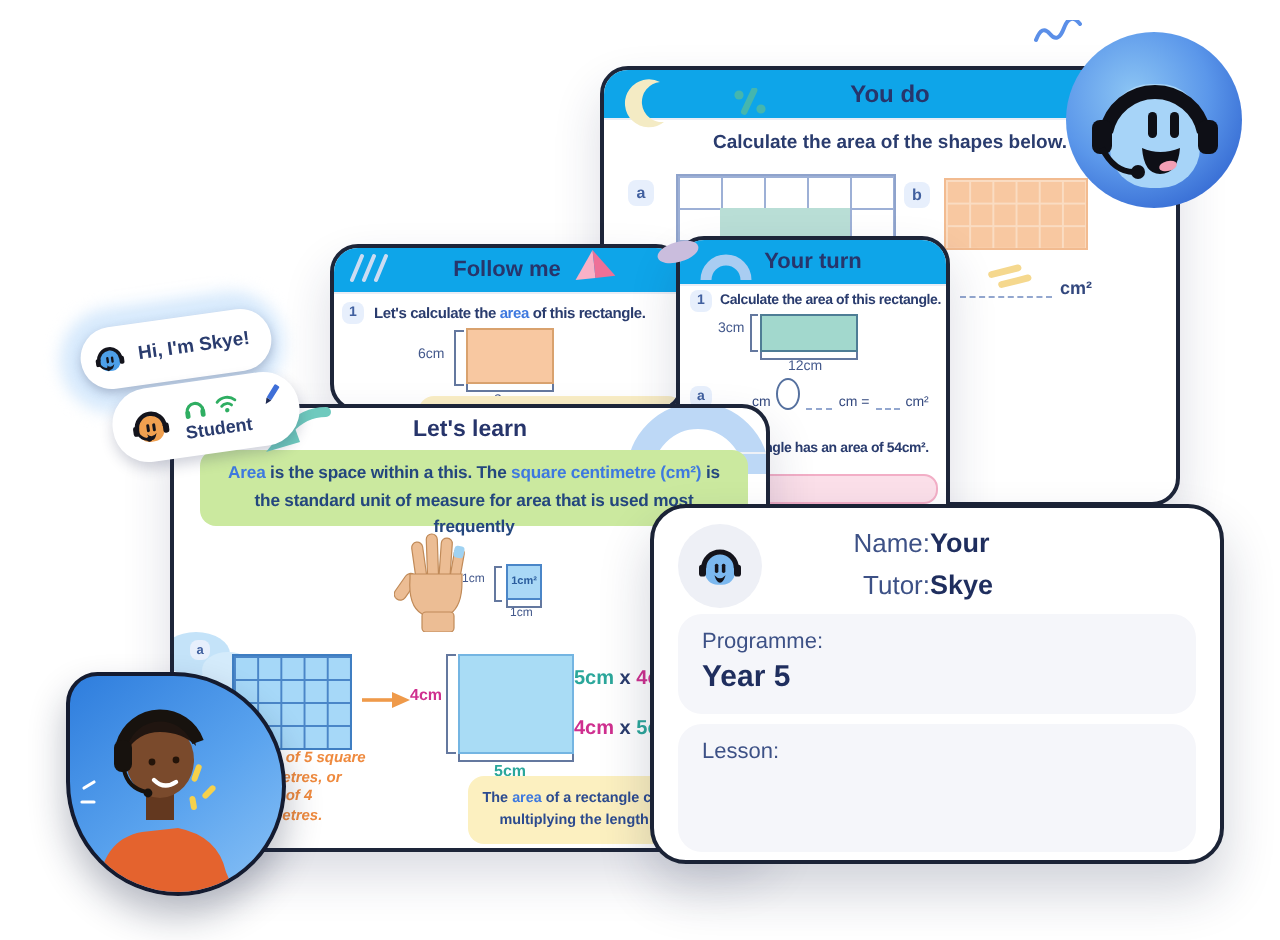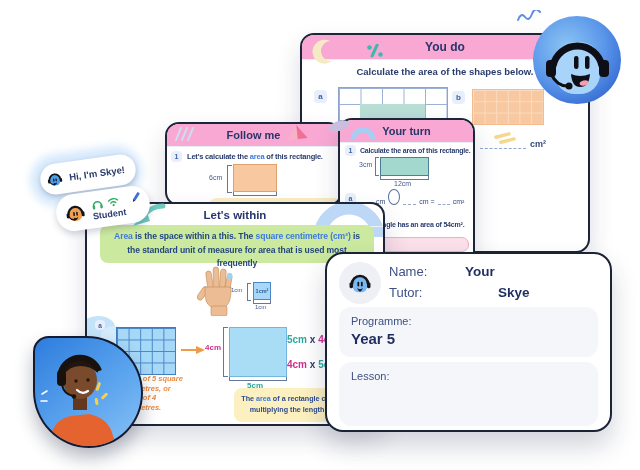--- a/index.html
+++ b/index.html
@@ -2,21 +2,21 @@
 <html><head>
 <meta charset="utf-8">
 <style>
   html,body{margin:0;padding:0;background:#fff;}
   #canvas{position:relative;width:640px;height:470px;background:#fff;overflow:hidden;
           font-family:"Liberation Sans","DejaVu Sans",sans-serif;color:#27356b;}
   .p{position:absolute;}
   .card{position:absolute;background:#fff;border:2px solid #1d2539;border-radius:14px;
         box-shadow:0 12px 24px rgba(28,40,80,.16);overflow:hidden;box-sizing:border-box;}
   .chead{position:relative;height:22px;line-height:22px;text-align:center;font-weight:bold;
-         color:#27356b;background:#f9a8d4;border-bottom:1px solid #e9edf5;}
+         color:#27356b;background:#0ea5e9;border-bottom:1px solid #e9edf5;}
   .qbadge{display:flex;align-items:center;justify-content:center;width:13px;height:13px;
           border-radius:4px;background:#e7effc;color:#41609f;font-size:8px;font-weight:bold;flex:0 0 auto;}
   .qbadge.sm{width:11px;height:11px;font-size:7px;}
   .blank{border-bottom:1px dashed #93a7cf;height:9px;display:inline-block;}
   .kw{color:#3e79df;}
   .t{color:#2ba79b;} .m{color:#cf2f8f;}
   .brk-v{border-left:1px solid #64789f;border-top:1px solid #64789f;border-bottom:1px solid #64789f;width:4px;}
   .brk-h{border-bottom:1px solid #64789f;border-left:1px solid #64789f;border-right:1px solid #64789f;height:3px;}
   .dim{font-size:7px;color:#44598c;white-space:nowrap;}
 
@@ -131,22 +131,22 @@
   #sp-icons{display:flex;gap:4px;align-items:center;}
   #sp-label{font-size:9px;font-weight:bold;color:#2a3c6e;}
   #sp-pencil{align-self:flex-start;margin-top:6px;}
 
   
   #infocard{left:325px;top:252px;width:287px;height:180px;background:#fff;border:2px solid #1b2336;
             border-radius:18px;z-index:8;box-shadow:0 14px 26px rgba(25,35,70,.2);position:absolute;box-sizing:border-box;}
   #ic-avatar{left:12px;top:8px;width:42px;height:42px;border-radius:50%;background:#eef0f6;
              display:flex;align-items:center;justify-content:center;}
   .ic-row{position:absolute;left:62px;display:flex;align-items:baseline;}
-  #ic-r1{top:10px;} #ic-r2{top:31px;gap:33px;}
-  .ic-label{width:76px;font-size:13px;color:#3d5186;}
+  #ic-r1{top:10px;} #ic-r2{top:31px;}
+  .ic-label{width:76px;font-size:13px;color:#3d5186;text-align:right;}
   .ic-value{font-size:13.5px;font-weight:bold;color:#1f2e5e;}
   .ic-box{position:absolute;left:12px;width:259px;background:#f5f6fa;border-radius:12px;box-sizing:border-box;padding:8px 12px;}
   #ic-prog{top:53px;height:50px;}
   #ic-lesson{top:108px;height:64px;}
   .ic-box-label{font-size:11px;color:#3d5186;}
   #ic-prog .ic-box-value{margin-top:3px;}
   #ic-lesson .ic-box-value{margin-top:10px;}
   .ic-box-value{font-size:15px;font-weight:bold;color:#1f2e5e;}
 
   
@@ -255,21 +255,21 @@
 
   <svg class="p" id="deco-lavender" width="24" height="14" viewBox="0 0 24 14">
       <ellipse cx="12" cy="7" rx="10.5" ry="5" fill="#cabddd" transform="rotate(-16 12 7)"></ellipse>
     </svg>
 
   <section class="card" id="card-letslearn">
     <svg class="p" id="ll-arc" width="72" height="38" viewBox="0 0 72 38">
         <path d="M7 37 a29 29 0 0 1 58 0" stroke="#bdd8f6" stroke-width="13" fill="none"></path>
       </svg>
     <div class="chead">
-      <span>Let's within</span>
+      <span>Let's learn</span>
     </div>
     <div class="p" id="ll-green">
       <span class="kw">Area</span><span> is the space within a this. The </span><span class="kw">square centimetre (cm²)</span><span> is the standard unit of measure for area that is used most frequently</span>
     </div>
     <svg class="p" id="ll-hand" width="46" height="54" viewBox="0 0 46 54">
       <g fill="#ecbd94" stroke="#c08a58" stroke-width="0.6">
         <rect x="3" y="24" width="6" height="15" rx="3" transform="rotate(35 6 31)"></rect>
         <rect x="10" y="9" width="5.5" height="22" rx="2.7" transform="rotate(-8 12.7 20)"></rect>
         <rect x="16.5" y="5" width="5.5" height="26" rx="2.7" transform="rotate(-2 19 18)"></rect>
         <rect x="23" y="7" width="5.5" height="24" rx="2.7" transform="rotate(4 25.7 19)"></rect>

